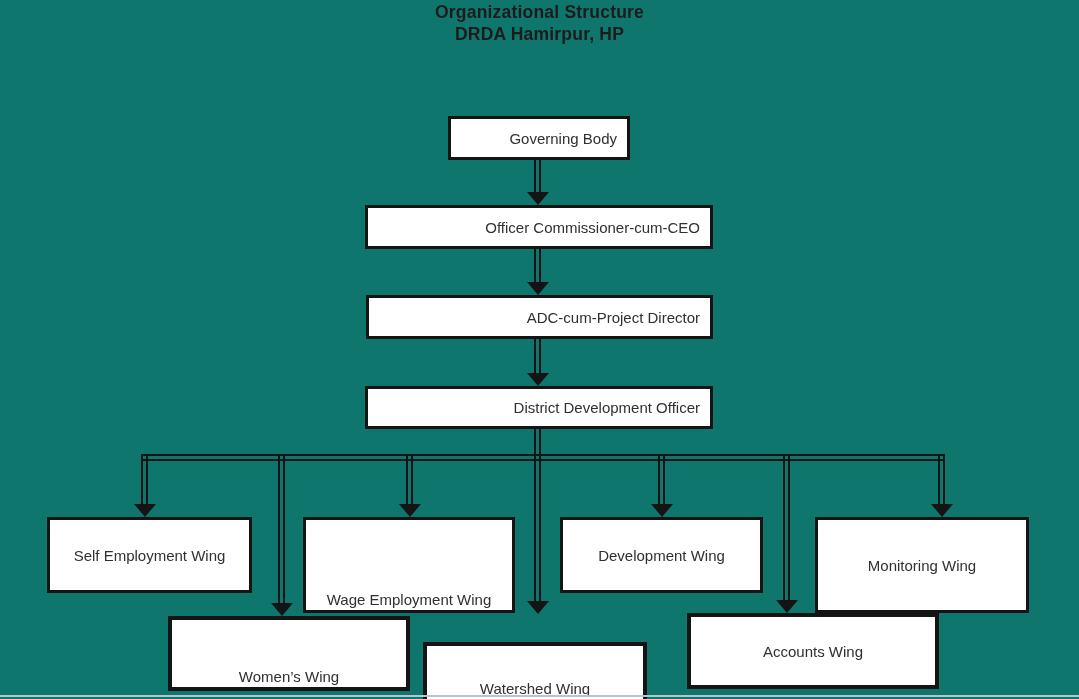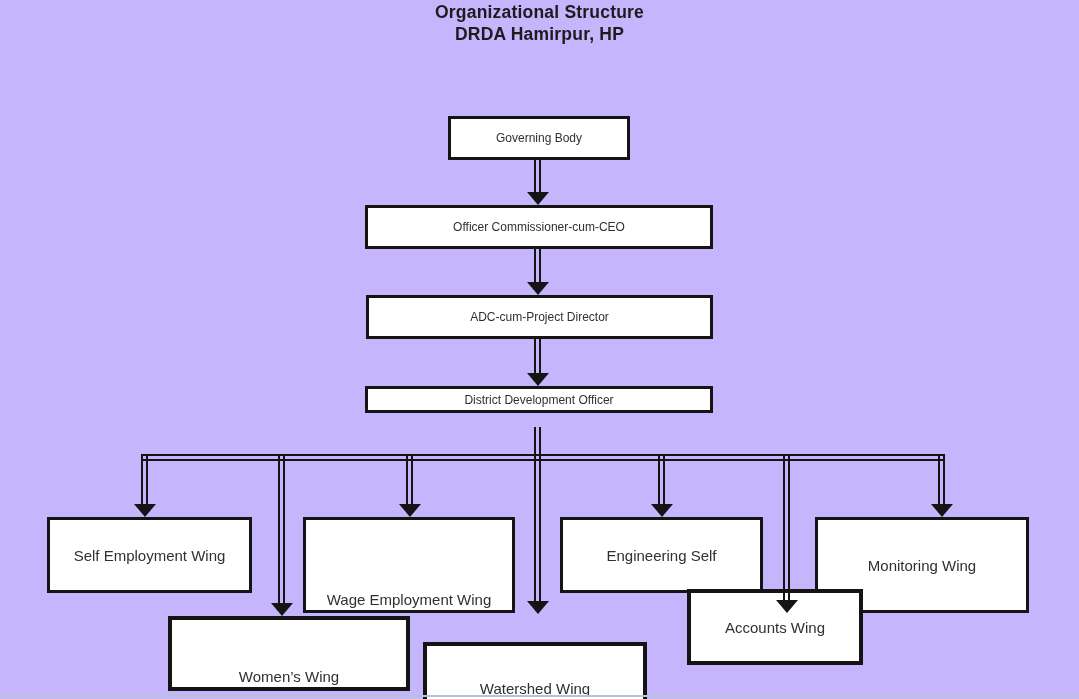--- a/index.html
+++ b/index.html
@@ -4,21 +4,21 @@
 <style>
   html, body { margin: 0; padding: 0; }
   body {
     font-family: "Liberation Sans", sans-serif;
     background: #ffffff;
   }
   .canvas {
     position: relative;
     width: 1079px;
     height: 699px;
-    background: #c4b5fd;
+    background: #0f766e;
     overflow: hidden;
   }
   .chart-title {
     position: absolute;
     top: 1px;
     left: 0;
     width: 1079px;
     text-align: center;
     font-weight: bold;
     font-size: 17.5px;
@@ -31,21 +31,21 @@
     background: #ffffff;
     border: 3px solid #141414;
     display: flex;
     align-items: center;
     justify-content: center;
     text-align: center;
     color: #303030;
     box-sizing: border-box;
   }
   .node .lbl { padding: 0 10px; }
-  .chain { font-size: 12px; }
+  .chain { font-size: 15px; justify-content: flex-end; }
   .wing  { font-size: 15px; line-height: 21px; }
   .row2  { border-width: 4px; }
   
   .vline {
     position: absolute;
     width: 7px;
     box-sizing: border-box;
     border-left: 2px solid #141414;
     border-right: 2px solid #141414;
   }
@@ -88,49 +88,49 @@
   </div>
 
   <div class="node chain" style="left:365px; top:205px; width:348px; height:44px;">
     <span class="lbl">Officer Commissioner-cum-CEO</span>
   </div>
 
   <div class="node chain" style="left:366px; top:295px; width:347px; height:44px;">
     <span class="lbl">ADC-cum-Project Director</span>
   </div>
 
-  <div class="node chain" style="left:365px; top:386px; width:348px; height:27px;">
+  <div class="node chain" style="left:365px; top:386px; width:348px; height:43px;">
     <span class="lbl">District Development Officer</span>
   </div>
 
   <div class="node wing" style="left:47px; top:517px; width:205px; height:76px;">
     <span class="lbl">Self Employment Wing</span>
   </div>
 
   <div class="node wing" style="left:303px; top:517px; width:212px; height:96px;align-items:flex-end;">
     <span class="lbl">Wage Employment Wing</span>
   </div>
 
   <div class="node wing" style="left:560px; top:517px; width:203px; height:76px;">
-    <span class="lbl">Engineering Self</span>
+    <span class="lbl">Development Wing</span>
   </div>
 
   <div class="node wing" style="left:815px; top:517px; width:214px; height:96px;">
     <span class="lbl">Monitoring Wing</span>
   </div>
 
   <div class="node wing row2" style="left:168px; top:616px; width:242px; height:75px;align-items:flex-end;">
     <span class="lbl">Women’s Wing</span>
   </div>
 
   <div class="node wing row2" style="left:423px; top:614px; width:224px; height:93px;margin-top:28px;">
     <span class="lbl">Watershed Wing</span>
   </div>
 
-  <div class="node wing row2" style="left:687px; top:589px; width:176px; height:76px;">
+  <div class="node wing row2" style="left:687px; top:613px; width:252px; height:76px;">
     <span class="lbl">Accounts Wing</span>
   </div>
 
   <div class="vline" style="left:534px; top:158px; height:38px;"></div>
   <div class="arrow-down" style="left:527px; top:192px;"></div>
 
   <div class="vline" style="left:534px; top:247px; height:38px;"></div>
   <div class="arrow-down" style="left:527px; top:282px;"></div>
 
   <div class="vline" style="left:534px; top:337px; height:38px;"></div>

